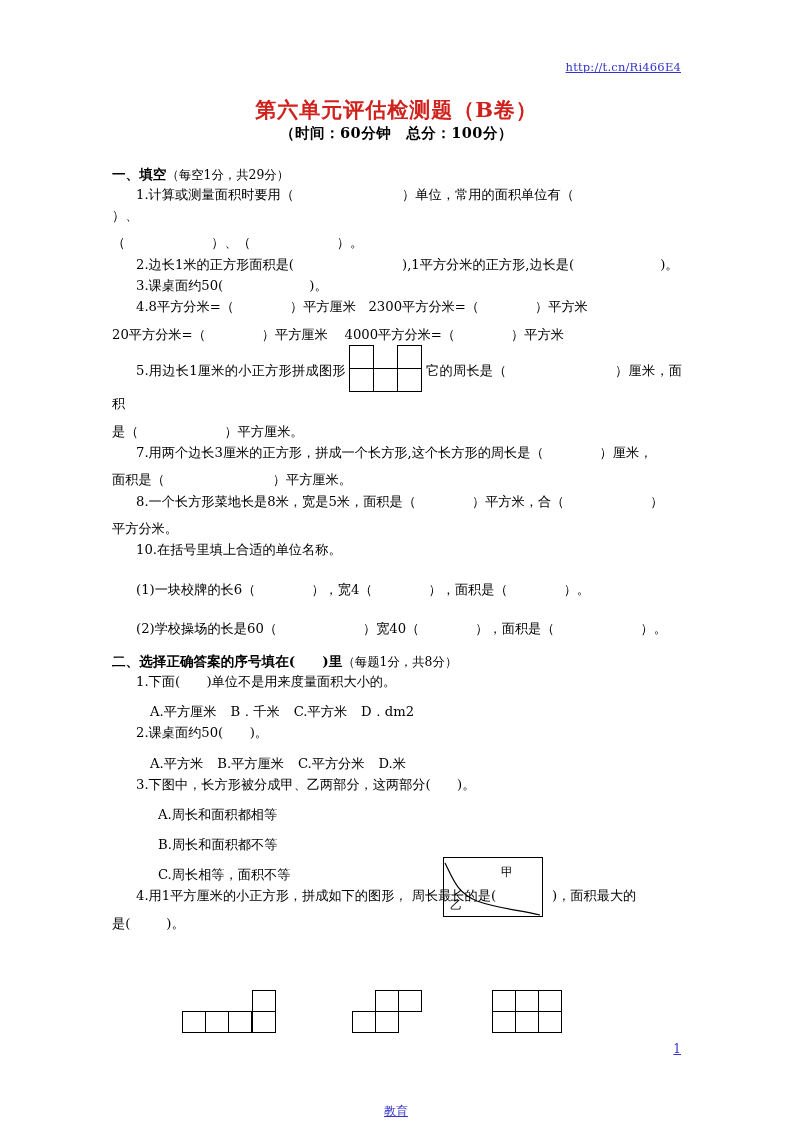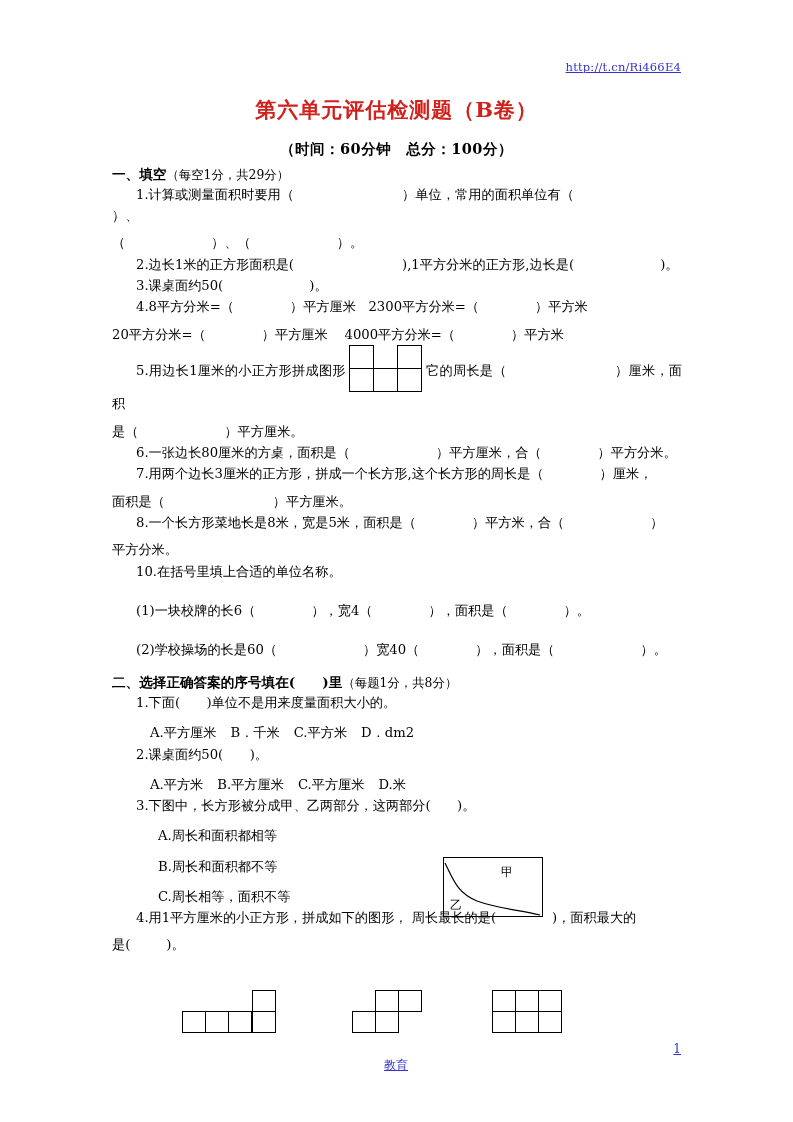--- a/index.html
+++ b/index.html
@@ -47,21 +47,21 @@
     width: 793px;
     text-align: center;
     color: #d0211c;
     font-size: 21px;
     font-weight: bold;
     letter-spacing: 1px;
     font-family: "DejaVu Serif", "Liberation Serif", serif;
   }
   .doc-subtitle {
     position: absolute;
-    top: 140px;
+    top: 124px;
     left: 0;
     width: 793px;
     text-align: center;
     font-size: 14.5px;
     font-weight: bold;
     letter-spacing: 0.5px;
   }
 
   
   .content {
@@ -159,21 +159,21 @@
     box-sizing: border-box;
     border: 1.4px solid #000;
     width: 24px;
     height: 22px;
   }
 
   
   .footer-left {
     position: absolute;
     left: 384px;
-    top: 1057px;
+    top: 1103px;
     font-size: 12px;
     color: #3333cc;
     text-decoration: underline;
   }
   .footer-right {
     position: absolute;
     right: 112px;
     top: 1042px;
     font-size: 12px;
     color: #3333cc;
@@ -220,23 +220,20 @@
       <span>20平方分米=（</span><span class="blank-m"></span><span>）平方厘米</span>&nbsp;&nbsp;&nbsp;&nbsp;<span>4000平方分米=（</span><span class="blank-m"></span><span>）平方米</span>
     </div>
 
     <div class="q">
       <span>5.用边长1厘米的小正方形拼成图形</span><span class="fig5"><span class="cell" style="left:0px;top:0px;"></span><span class="cell" style="left:48.6px;top:0px;"></span><span class="cell" style="left:0px;top:22.6px;"></span><span class="cell" style="left:24.3px;top:22.6px;"></span><span class="cell" style="left:48.6px;top:22.6px;"></span></span><span>它的周长是（</span><span class="blank-xl"></span><span>）厘米，面积</span>
     </div>
     <div class="q noind tight">
       <span>是（</span><span class="blank-l"></span><span>）平方厘米。</span>
     </div>
 
-    <div class="q">
-      <span>6.一张边长80厘米的方桌，面积是（</span><span class="blank-l"></span><span>）平方厘米，合（</span><span class="blank-m"></span><span>）平方分米。</span>
-    </div>
 
     <div class="q">
       <span>7.用两个边长3厘米的正方形，拼成一个长方形,这个长方形的周长是（</span><span class="blank-m"></span><span>）厘米，</span>
     </div>
     <div class="q noind tight">
       <span>面积是（</span><span class="blank-xl"></span><span>）平方厘米。</span>
     </div>
 
     <div class="q">
       <span>8.一个长方形菜地长是8米，宽是5米，面积是（</span><span class="blank-m"></span><span>）平方米，合（</span><span class="blank-l"></span><span>）</span>
@@ -267,21 +264,21 @@
       <span>1.下面(　　)单位不是用来度量面积大小的。</span>
     </div>
     <div class="opts">
       <span>A.平方厘米</span><span class="gap"></span><span>B．千米</span><span class="gap"></span><span>C.平方米</span><span class="gap"></span><span>D．dm2</span>
     </div>
 
     <div class="q">
       <span>2.课桌面约50(　　)。</span>
     </div>
     <div class="opts">
-      <span>A.平方米</span><span class="gap"></span><span>B.平方厘米</span><span class="gap"></span><span>C.平方厘米</span><span class="gap"></span><span>D.米</span>
+      <span>A.平方米</span><span class="gap"></span><span>B.平方厘米</span><span class="gap"></span><span>C.平方分米</span><span class="gap"></span><span>D.米</span>
     </div>
 
     <div class="q">
       <span>3.下图中，长方形被分成甲、乙两部分，这两部分(　　)。</span>
     </div>
     <div class="opts" style="text-indent:46px;">
       <span>A.周长和面积都相等</span>
     </div>
     <div class="opts" style="text-indent:46px;">
       <span>B.周长和面积都不等</span>

